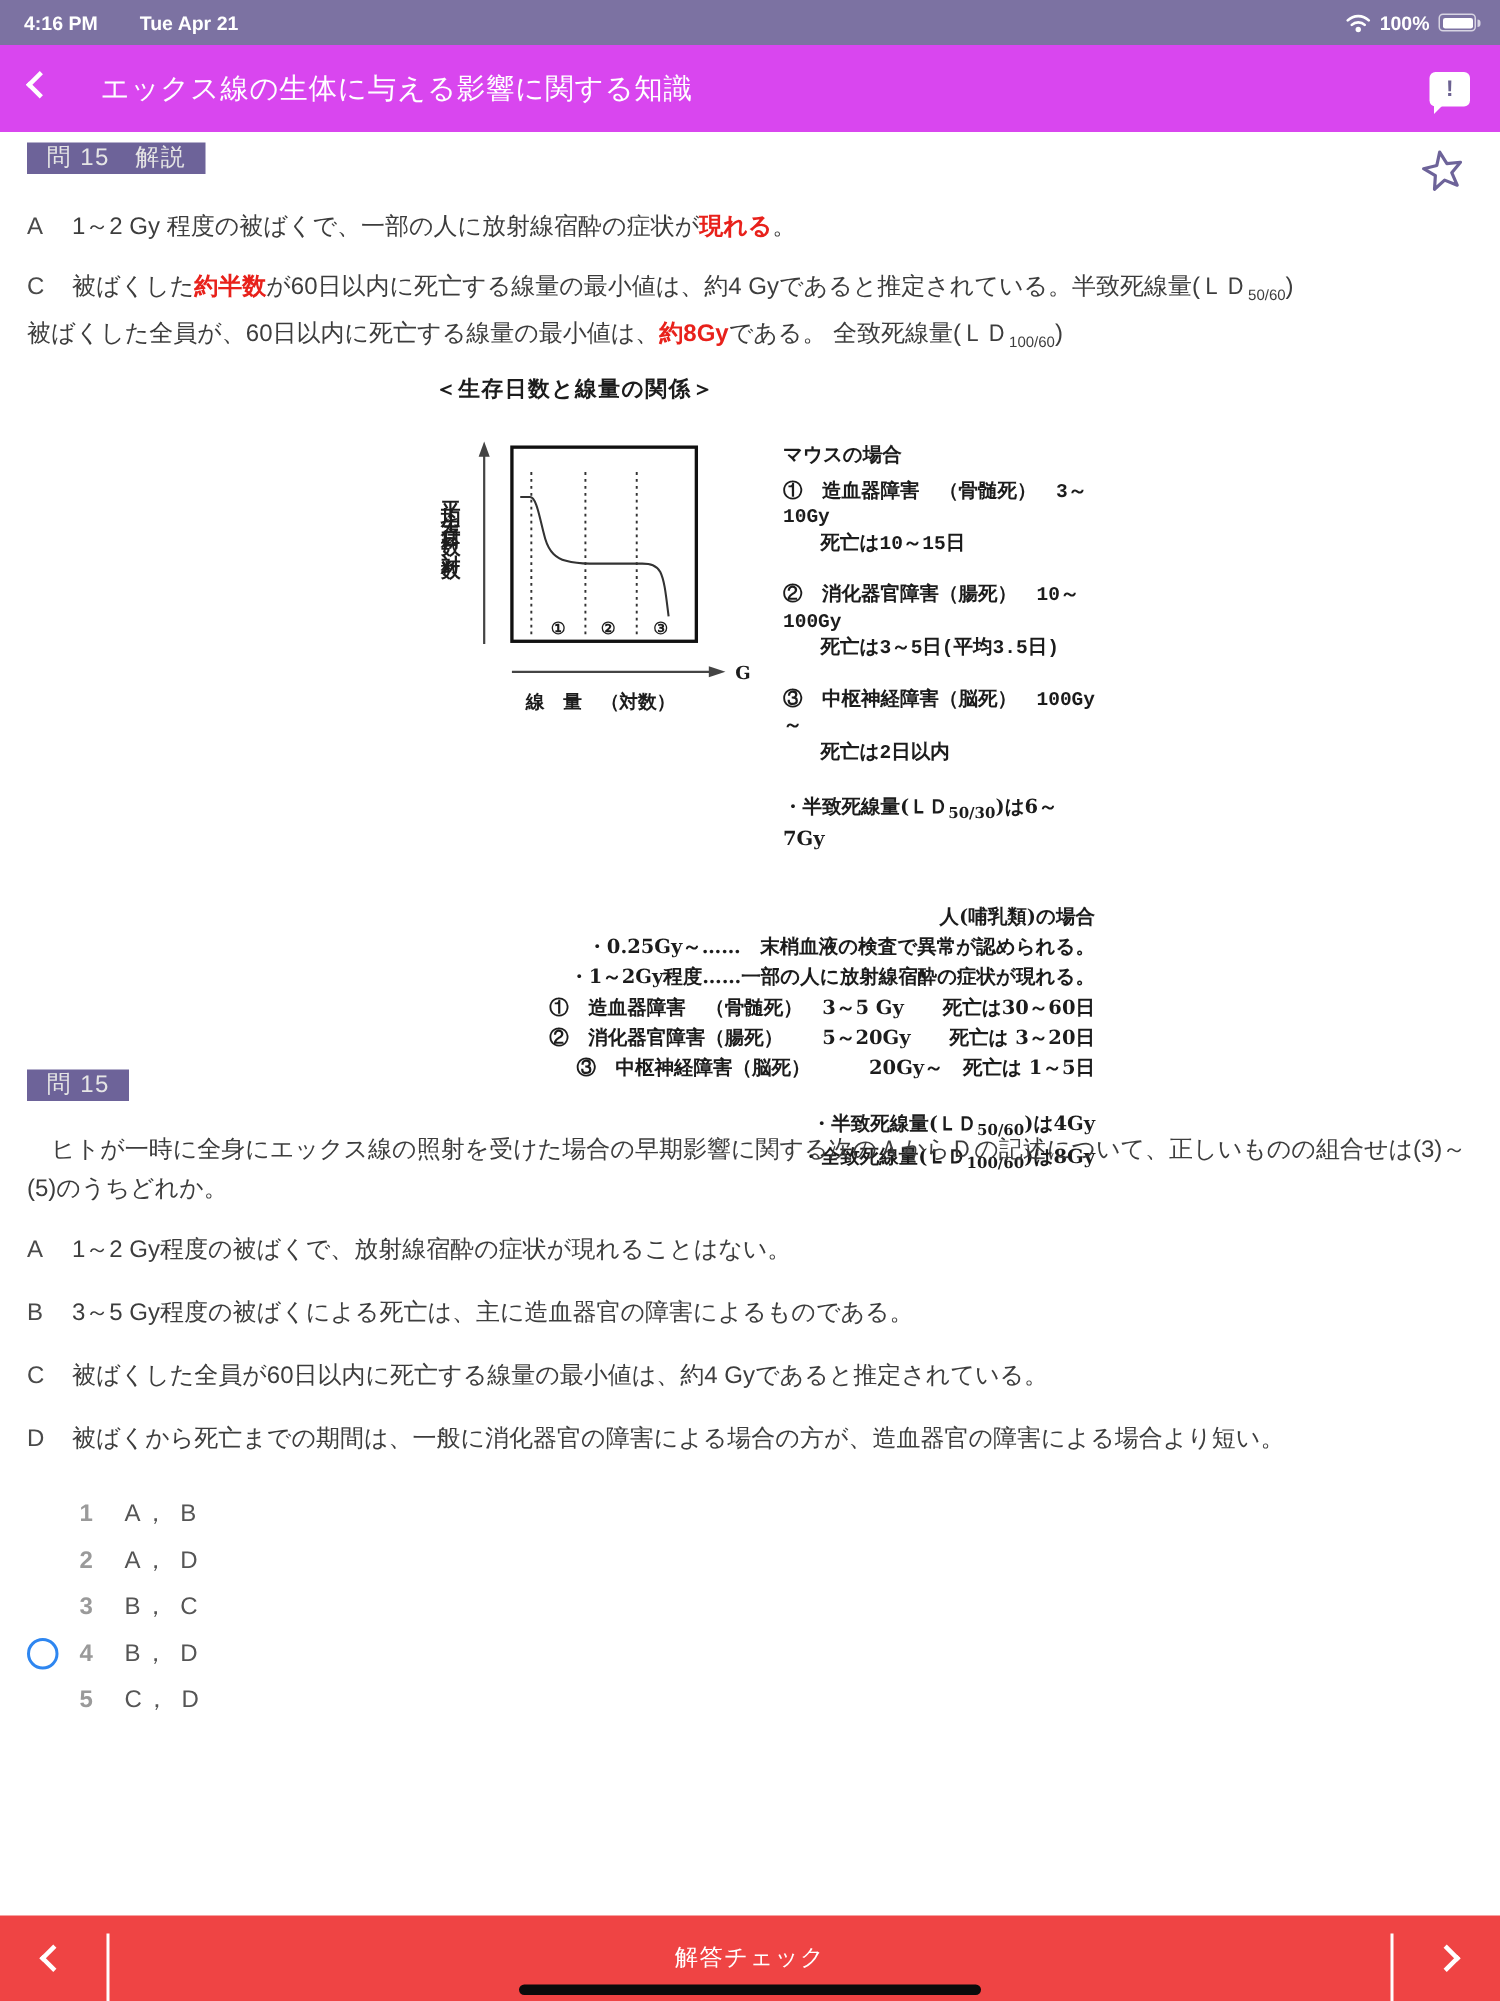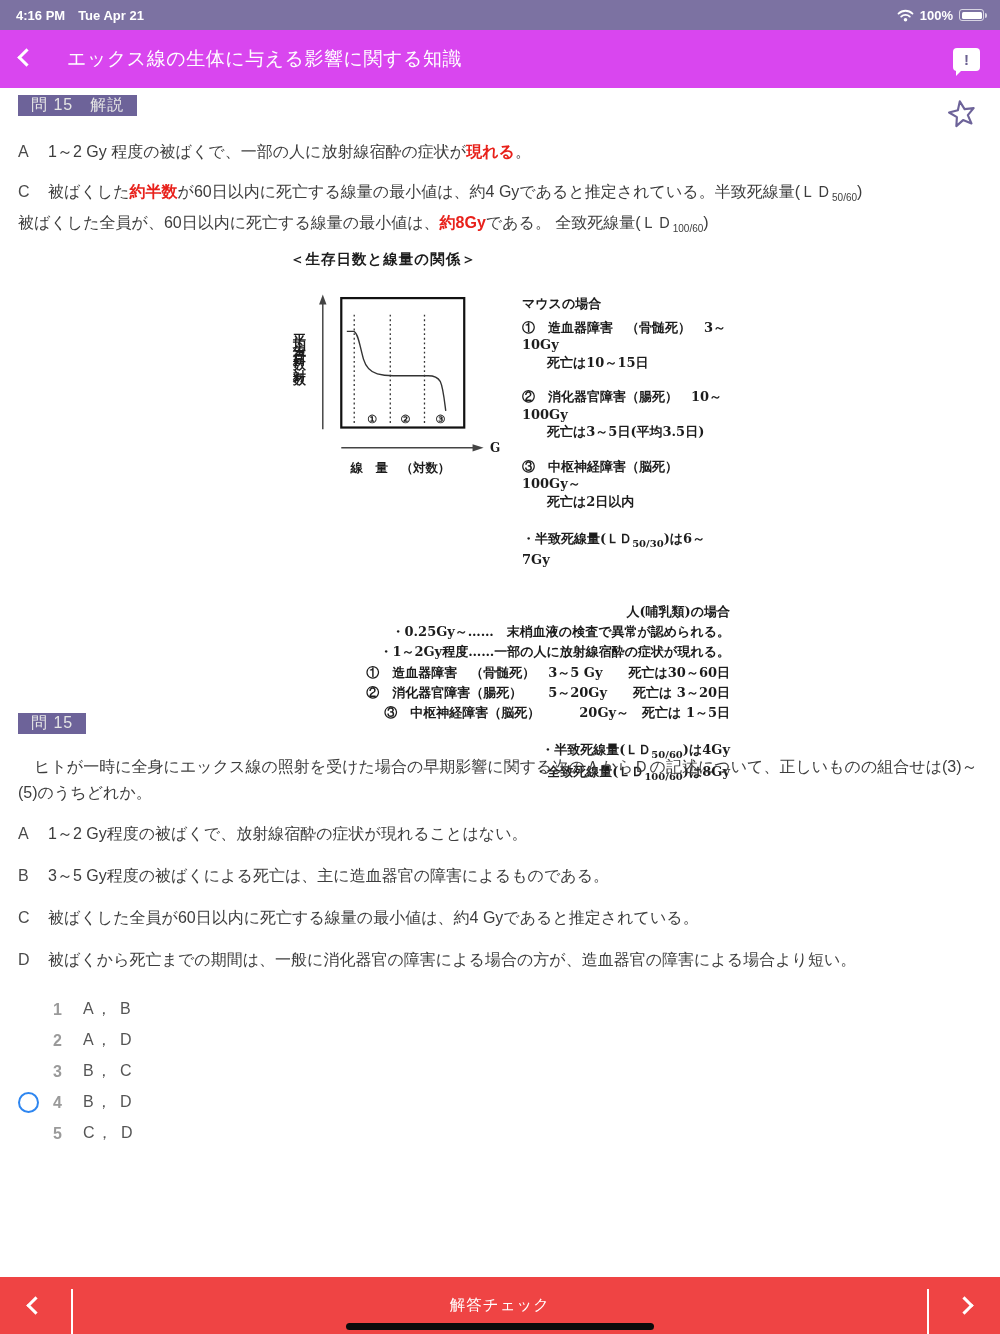--- a/index.html
+++ b/index.html
@@ -4,21 +4,21 @@
 <style>
   * { margin:0; padding:0; box-sizing:border-box; }
   html,body { width:1000px; height:1334px; background:#fff; overflow:hidden;
     font-family:"Liberation Sans", sans-serif; }
   body { position:relative; color:#3c3c3c; }
 
   
   .statusbar { height:30px; background:#7c72a2; color:#fff; display:flex;
     align-items:center; justify-content:space-between; padding:0 16px;
     font-size:13px; font-weight:700; }
-  .sb-left { display:flex; gap:13px; }
+  .sb-left { display:flex; gap:28px; }
   .sb-right { display:flex; align-items:center; gap:6px; }
   .battery { width:25px; height:12px; border:1px solid rgba(255,255,255,.7);
     border-radius:3px; position:relative; }
   .battery::before { content:''; position:absolute; inset:1.5px; background:#fff; border-radius:1.5px; }
   .battery::after { content:''; position:absolute; right:-4px; top:3px; width:2.5px; height:5px;
     background:rgba(255,255,255,.7); border-radius:0 2px 2px 0; }
 
   
   .navbar { height:58px; background:#d946ef; display:flex; align-items:center;
     padding:0 20px; }
@@ -51,21 +51,21 @@
   
   .figure { position:absolute; top:250px; left:290px; width:440px;
     font-family:"DejaVu Serif","Liberation Serif",serif; font-weight:600;
     color:#1c1c1c; font-size:13px; }
   .fig-title { font-size:14.5px; letter-spacing:1px; }
   .fig-row { display:flex; margin-top:12px; }
   .y-label { writing-mode:vertical-rl; text-orientation:mixed; font-size:13px;
     letter-spacing:5px; height:180px; margin-top:42px; }
   .mouse-col { margin-left:18px; padding-top:14px; width:225px; line-height:1.35; }
   .m-title { margin-bottom:6px; }
-  .m-item { margin-bottom:17px; }
+  .m-item { margin-bottom:17px;font-family:Liberation Mono, monospace; }
   .m-l2 { padding-left:25px; }
   .m-ld { margin-top:20px; }
   .human { margin-top:34px; line-height:1.55;text-align:right; }
   .h-ld1 { margin-top:17px; }
 
   
   .qsec { position:absolute; top:713px; left:18px; right:18px; }
   .q-text { margin-top:20px; font-size:16px; line-height:26px; width:962px; color:#3d3d3d; }
   .stmts { margin-top:16px; }
   .stmt { font-size:16px; line-height:24px; margin-bottom:18px; color:#3d3d3d; }

